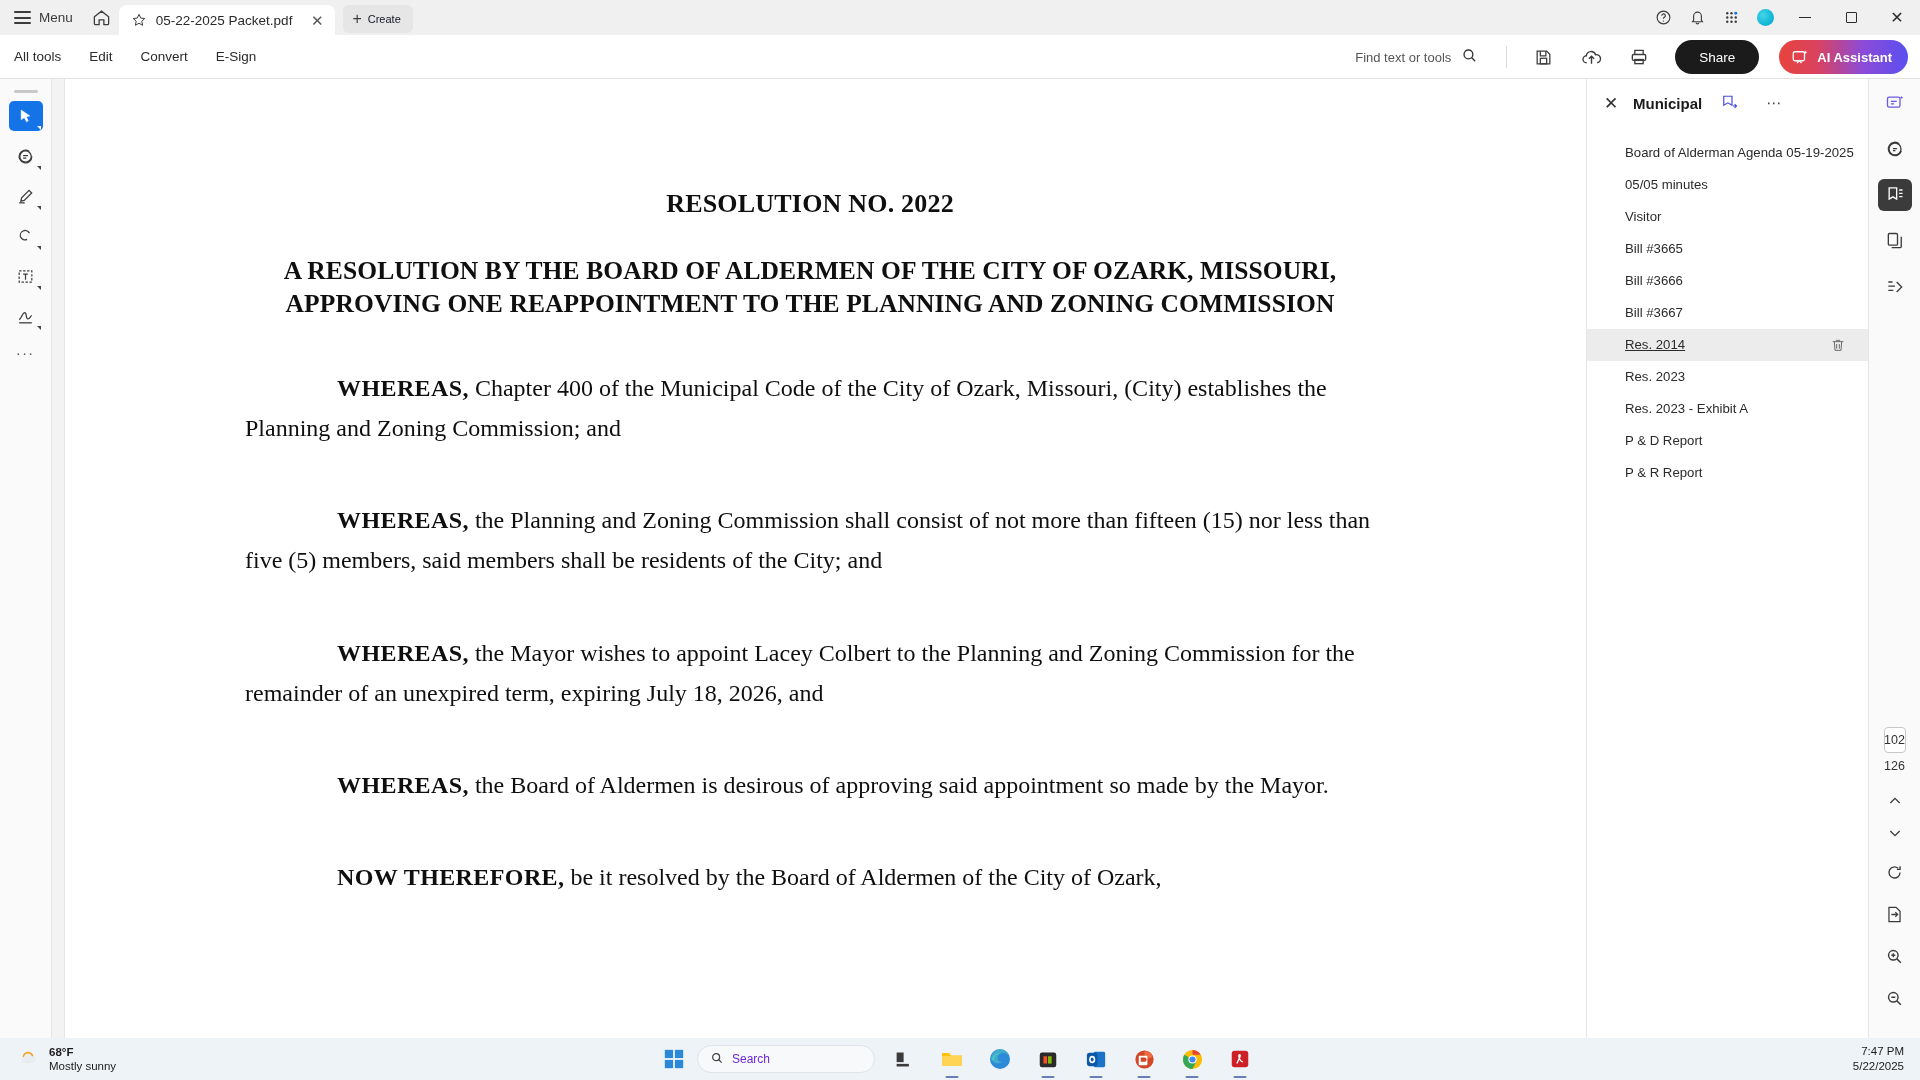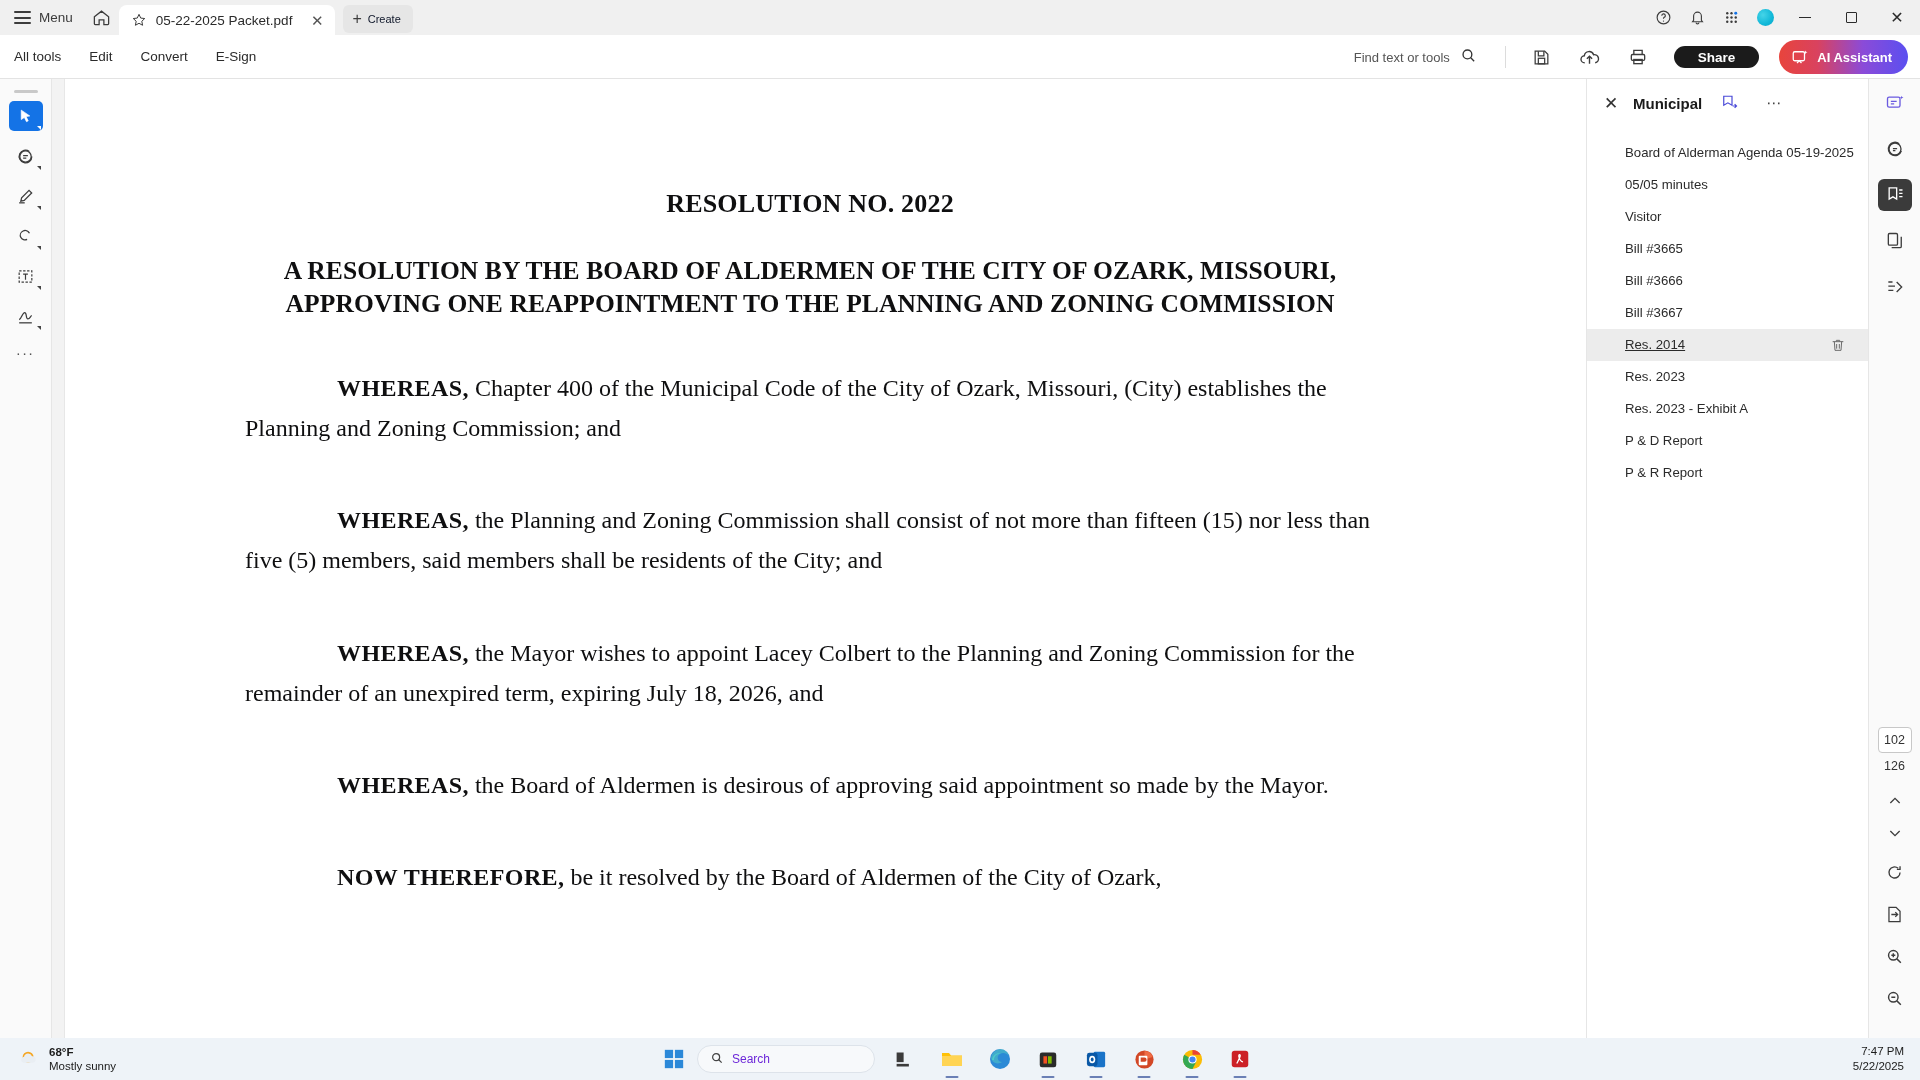--- a/index.html
+++ b/index.html
@@ -51,23 +51,23 @@
     position:absolute; top:35px; left:0; width:1920px; height:44px;
     background:#ffffff; border-bottom:1px solid #e3e3e3; display:flex; align-items:center;
   }
   .cmd-item { font-size:13.5px; color:#2b2b2b; padding:0 14px; height:44px; display:flex; align-items:center; }
   .cmd-right { position:absolute; right:12px; top:0; height:44px; display:flex; align-items:center; gap:12px; }
   .find-box { display:flex; align-items:center; gap:10px; padding:0 10px 0 14px; height:30px; }
   .find-text { font-size:13px; color:#555; }
   .cmd-ico { width:36px; height:36px; display:flex; align-items:center; justify-content:center; }
   .vsep { width:1px; height:22px; background:#dcdcdc; margin:0 6px; }
   .share-btn {
-    height:22px; border-radius:17px; background:#1b1b1b; color:#fff;
+    height:34px; border-radius:17px; background:#1b1b1b; color:#fff;
     display:flex; align-items:center; justify-content:center; padding:0 24px;
-    font-size:13.5px; font-weight:bold; margin-left:6px;
+    font-size:13.5px; font-weight:normal; margin-left:6px;
   }
   .ai-btn {
     height:34px; border-radius:17px; display:flex; align-items:center; gap:8px;
     padding:0 16px 0 12px; margin-left:8px;
     background:linear-gradient(90deg,#e8443c 0%, #d9425f 30%, #8b4bd8 65%, #5b4ff0 100%);
     color:#fff; font-size:13px; font-weight:bold;
   }
   .ai-ico { width:18px; height:18px; display:flex; align-items:center; justify-content:center; }
 
   
@@ -139,21 +139,21 @@
 
   
   .right-rail {
     position:absolute; right:0; top:79px; width:52px; height:980px;
     background:#fafafa; border-left:1px solid #e6e6e6;
   }
   .rr-btn { width:34px; height:32px; margin:8px auto 14px; border-radius:6px;
     display:flex; align-items:center; justify-content:center; }
   .rr-btn.active { background:#3b3b3b; }
   .rr-pagebox {
-    width:34px; height:26px; margin:0 auto 6px; border:1px solid #c8c8c8; border-radius:4px;
+    width:22px; height:26px; margin:0 auto 6px; border:1px solid #c8c8c8; border-radius:4px;
     display:flex; align-items:center; justify-content:center; font-size:12.5px; color:#333; background:#fff;
   }
   .rr-total { text-align:center; font-size:12.5px; color:#333; margin-bottom:14px; }
   .rr-nav { width:34px; height:28px; margin:0 auto 4px; display:flex; align-items:center; justify-content:center; }
   .rr-tool { width:34px; height:34px; margin:8px auto 0; display:flex; align-items:center; justify-content:center; }
 
   
   .taskbar {
     position:absolute; left:0; bottom:0; width:1920px; height:42px;
     background:#eef3f8;

